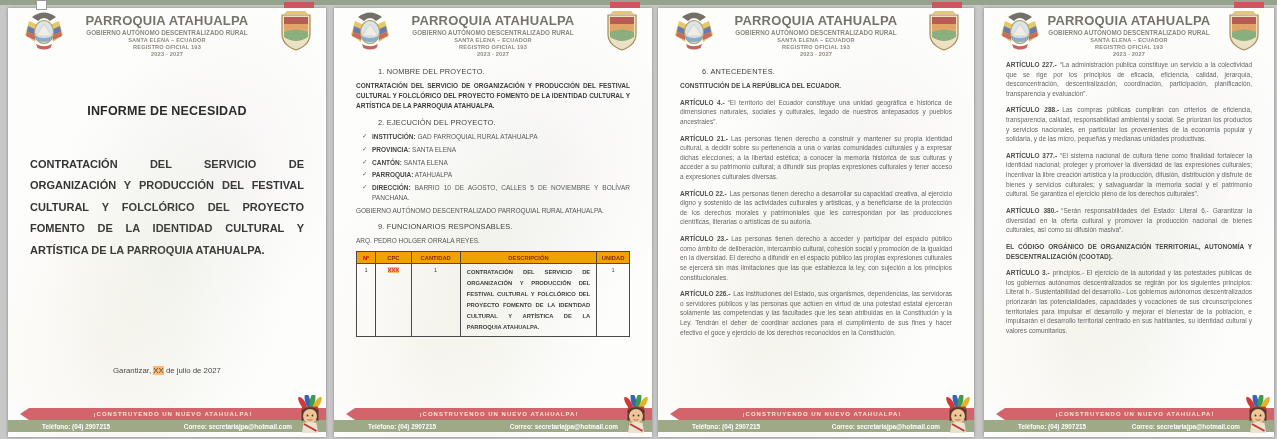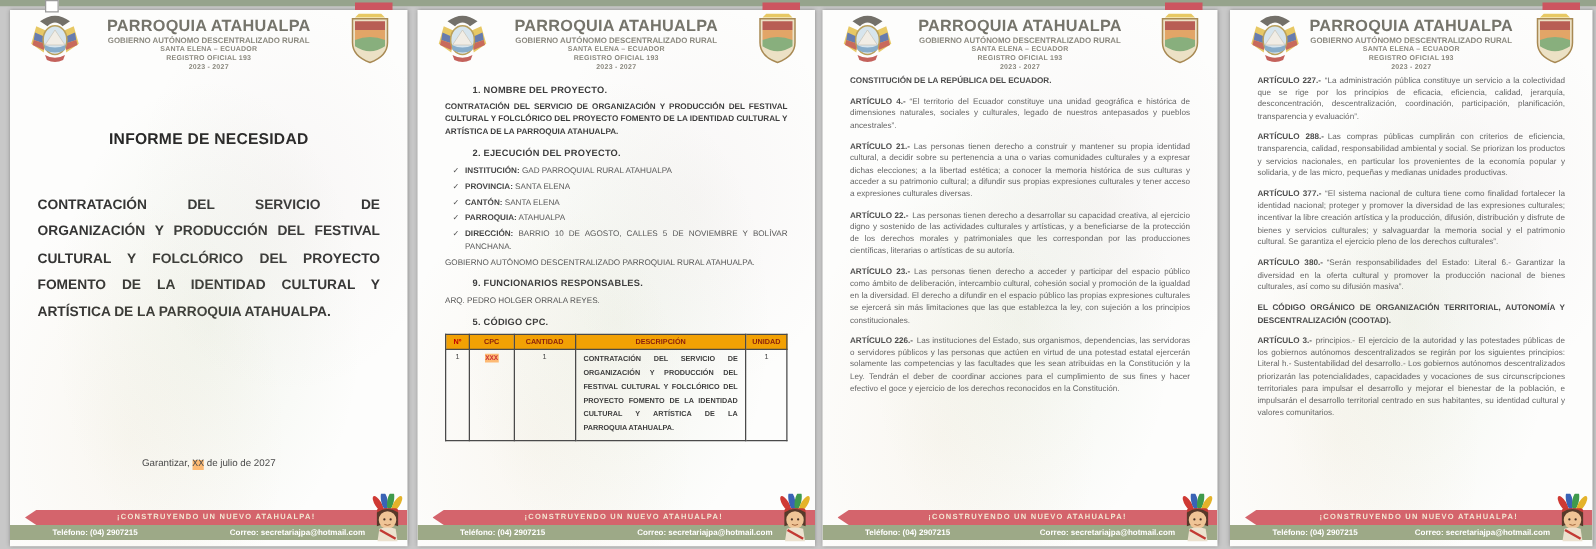--- a/index.html
+++ b/index.html
@@ -37,41 +37,41 @@
                 clip-path:polygon(0 50%, 9px 0, 100% 0, 100% 100%, 9px 100%);
                 display:flex; align-items:center; justify-content:center; z-index:2; }
   .ftr-slogan { font-size:6px; font-weight:bold; color:#f3e7d2; letter-spacing:1px; }
   .ftr-bar { position:absolute; left:0; right:0; bottom:5px; height:12px; background:#9da987;
              display:flex; align-items:center; justify-content:space-between; padding:0 34px 0 34px; z-index:2; }
   .ftr-bar span { font-size:6.4px; font-weight:bold; color:#ffffff; }
   .mascot { position:absolute; right:3px; bottom:2px; z-index:3; }
 
   
   .content { position:relative; padding:0 22px; }
-  .sec-h { font-size:7.4px; font-weight:bold; color:#3d3d3d; margin:7px 0 5px 22px; letter-spacing:.2px; }
+  .sec-h { font-size:7.4px; font-weight:normal; color:#3d3d3d; margin:7px 0 5px 22px; letter-spacing:.2px; }
   .para { font-size:6.5px; color:#666666; line-height:1.48; text-align:justify; margin-bottom:7px; }
   .para .lbl { font-weight:bold; color:#4e4e4e; margin-right:3px; }
   .para-b { font-size:6.5px; font-weight:bold; color:#3e3e3e; line-height:1.55; text-align:justify; margin-bottom:4px; }
   .plain { font-size:6.5px; color:#555555; line-height:1.5; margin-bottom:5px; }
   .subhead { font-size:6.5px; font-weight:bold; color:#4a4a4a; line-height:1.5; text-align:justify; margin-bottom:7px; }
 
   
   .chk { display:flex; margin:0 0 3px 6px; }
   .chk .tick { width:10px; font-size:6.5px; color:#555; flex:0 0 10px; }
   .chk .txt { flex:1; font-size:6.5px; line-height:1.5; color:#585858; text-align:justify; }
   .chk .txt b { color:#454545; }
 
   
   table.cpc { width:100%; border-collapse:collapse; margin-top:4px; }
   table.cpc th, table.cpc td { border:1px solid #4a4a4a; }
   table.cpc th { background:#f2a104; color:#8a1f0c; font-size:5.8px; padding:2.5px 1px; text-align:center; }
   table.cpc th.th-num { color:#c00000; }
   table.cpc td { font-size:5.8px; color:#4a4a4a; text-align:center; vertical-align:top; padding:3px 2px; }
   table.cpc td.desc { font-weight:bold; color:#3e3e3e; text-align:justify; line-height:1.9; padding:3px 6px; }
-  .hl { background:#fdba74;font-family:Liberation Mono, monospace; }
+  .hl { background:#fdba74; }
   .cpc-x { color:#c33; font-weight:bold; }
 
   
   .p1-title { margin-top:44px; text-align:center; font-size:12.5px; font-weight:bold; color:#262626; letter-spacing:.2px; }
   .p1-para { margin:36px 22px 0; font-size:11px; font-weight:bold; color:#333333; text-align:justify; line-height:1.95; }
   .p1-date { position:absolute; top:358px; left:0; right:0; text-align:center; font-size:7.8px; color:#4a4a4a; }
 </style>
 </head>
 <body>
 
@@ -192,21 +192,20 @@
       <span class="txt"><b>PARROQUIA:</b> <span>ATAHUALPA</span></span>
     </div>
     <div class="chk">
       <span class="tick">✓</span>
       <span class="txt"><b>DIRECCIÓN:</b> <span>BARRIO 10 DE AGOSTO, CALLES 5 DE NOVIEMBRE Y BOLÍVAR PANCHANA.</span></span>
     </div>
 
     <div class="plain">GOBIERNO AUTÓNOMO DESCENTRALIZADO PARROQUIAL RURAL ATAHUALPA.</div>
     <div class="sec-h">9. FUNCIONARIOS RESPONSABLES.</div>
     <div class="plain">ARQ. PEDRO HOLGER ORRALA REYES.</div>
-    <div class="sec-h">5. CÓDIGO CPC.</div>
 
     <table class="cpc">
       <colgroup>
           <col style="width:7%">
           <col style="width:13%">
           <col style="width:18%">
           <col style="width:50%">
           <col style="width:12%">
         </colgroup>
       <tbody>
@@ -250,20 +249,21 @@
       <div class="hdr-sub1">GOBIERNO AUTÓNOMO DESCENTRALIZADO RURAL</div>
       <div class="hdr-sub">SANTA ELENA – ECUADOR</div>
       <div class="hdr-sub">REGISTRO OFICIAL 193</div>
       <div class="hdr-sub">2023 - 2027</div>
     </div>
     <svg class="emblem right" width="36" height="42" viewBox="0 0 36 42">
         <use href="#shield-at"></use>
       </svg>
   </div>
   <div class="content">
+    <div class="sec-h">6. ANTECEDENTES.</div>
     <div class="subhead">CONSTITUCIÓN DE LA REPÚBLICA DEL ECUADOR.</div>
     <p class="para"><span class="lbl">ARTÍCULO 4.-</span><span>“El territorio del Ecuador constituye una unidad geográfica e histórica de dimensiones naturales, sociales y culturales, legado de nuestros antepasados y pueblos ancestrales”.</span></p>
     <p class="para"><span class="lbl">ARTÍCULO 21.-</span><span>Las personas tienen derecho a construir y mantener su propia identidad cultural, a decidir sobre su pertenencia a una o varias comunidades culturales y a expresar dichas elecciones; a la libertad estética; a conocer la memoria histórica de sus culturas y acceder a su patrimonio cultural; a difundir sus propias expresiones culturales y tener acceso a expresiones culturales diversas.</span></p>
     <p class="para"><span class="lbl">ARTÍCULO 22.-</span><span>Las personas tienen derecho a desarrollar su capacidad creativa, al ejercicio digno y sostenido de las actividades culturales y artísticas, y a beneficiarse de la protección de los derechos morales y patrimoniales que les correspondan por las producciones científicas, literarias o artísticas de su autoría.</span></p>
     <p class="para"><span class="lbl">ARTÍCULO 23.-</span><span>Las personas tienen derecho a acceder y participar del espacio público como ámbito de deliberación, intercambio cultural, cohesión social y promoción de la igualdad en la diversidad. El derecho a difundir en el espacio público las propias expresiones culturales se ejercerá sin más limitaciones que las que establezca la ley, con sujeción a los principios constitucionales.</span></p>
     <p class="para"><span class="lbl">ARTÍCULO 226.-</span><span>Las instituciones del Estado, sus organismos, dependencias, las servidoras o servidores públicos y las personas que actúen en virtud de una potestad estatal ejercerán solamente las competencias y las facultades que les sean atribuidas en la Constitución y la Ley. Tendrán el deber de coordinar acciones para el cumplimiento de sus fines y hacer efectivo el goce y ejercicio de los derechos reconocidos en la Constitución.</span></p>
   </div>
   <div class="ftr-ribbon">
       <span class="ftr-slogan">¡CONSTRUYENDO  UN  NUEVO  ATAHUALPA!</span>
     </div>

